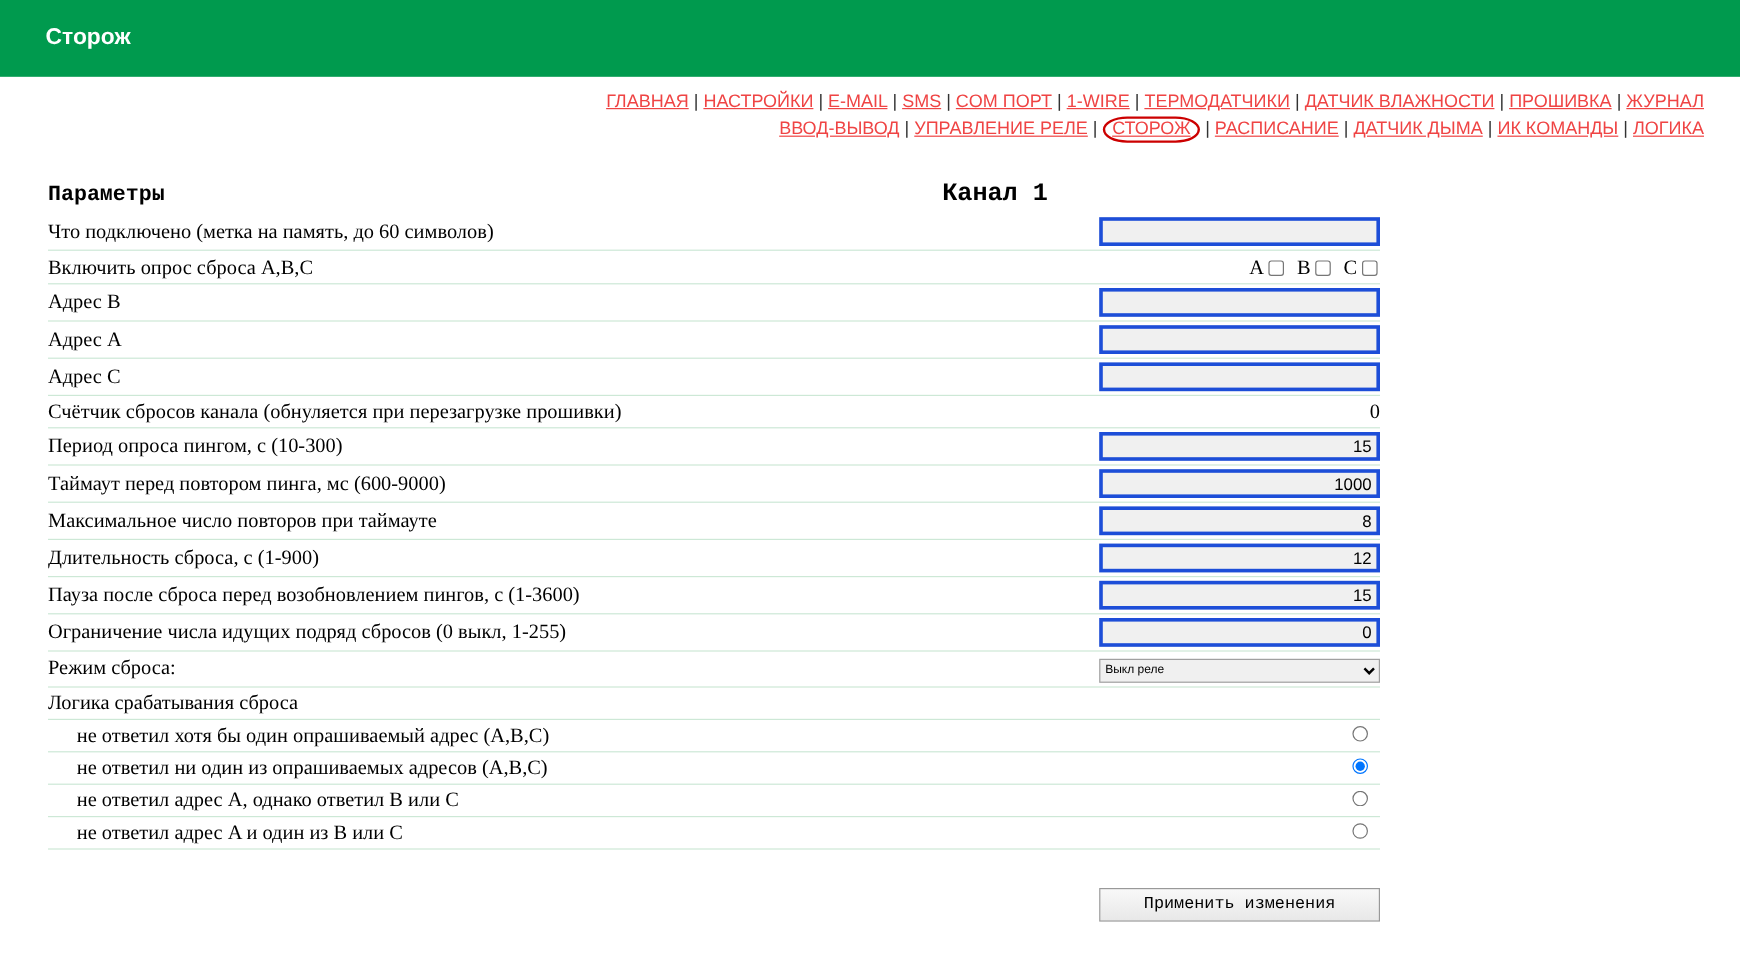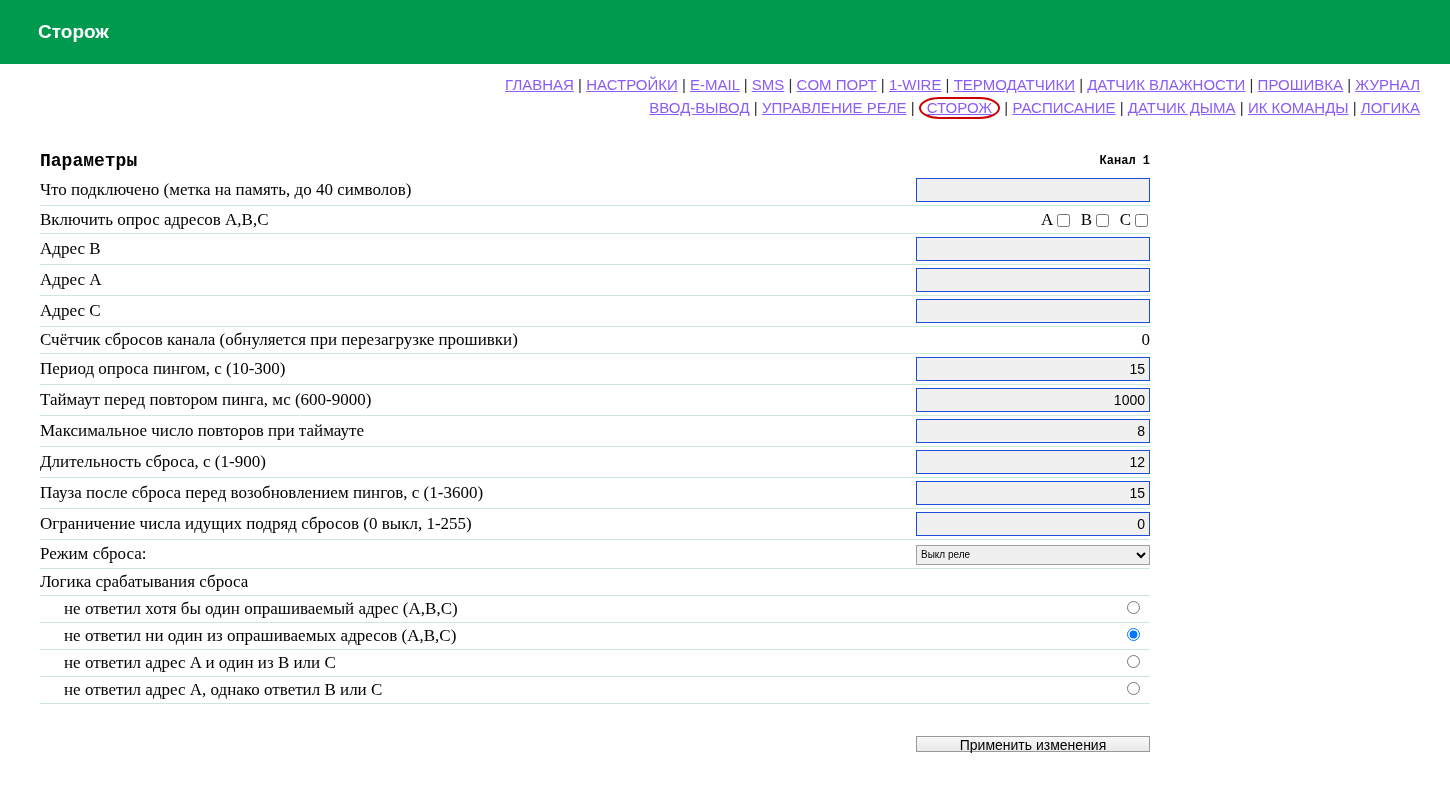--- a/index.html
+++ b/index.html
@@ -1,47 +1,47 @@
 <!DOCTYPE html>
 <html><head>
 <meta charset="utf-8">
 <style>
   * { margin: 0; padding: 0; box-sizing: border-box; }
   body { font-family: Georgia, 'Times New Roman', serif; background: #fff; min-height: 803px; display: flex; flex-direction: column; }
   .header { background: #009a4e; height: 64px; display: flex; align-items: center; padding-left: 38px; }
   .header-title { color: #fff; font-family: Arial, sans-serif; font-size: 19px; font-weight: bold; }
   .nav { text-align: right; padding: 10px 30px 0 0; font-family: Arial, sans-serif; font-size: 15px; color: #333; line-height: 1.5; }
-  .nav a { color: #8b5cf6; text-decoration: underline; }
+  .nav a { color: #ef4444; text-decoration: underline; }
   .nav a.current { text-decoration: underline; }
   .current-wrap { display: inline-block; border: 2px solid #c00; border-radius: 50%/100%; padding: 0 6px; line-height: 1.2; }
   .nav .sep { color: #333; }
   .content { padding: 30px 40px 20px 40px; flex: 1; }
   table.params { width: 1110px; border-collapse: collapse; }
   table.params th { text-align: left; font-weight: bold; font-size: 18px; padding: 2px 0 4px 0; }
-  table.params th.right { text-align: right; font-size: 12px; margin-top: 31px; }
+  table.params th.right { font-size: 21px; margin-top: 31px; }
   table.params tr { border-bottom: 1px solid #cde8d6; }
   table.params tr.noborder { border-bottom: none; font-family: Liberation Mono, monospace; }
   table.params td { padding: 3px 0; font-size: 17px; vertical-align: middle; }
   table.params td.right { text-align: right; }
   table.params td.indent { padding-left: 24px; }
   table.params input[type="text"] {
-    width: 234px; height: 24px; background: #f0f0f0; border: 1px solid #1d4ed8;
+    width: 234px; height: 24px; background: #f0f0f0; border: 3px solid #1d4ed8;
     font-family: Arial, sans-serif; font-size: 14px; text-align: right; padding: 0 4px;
   }
   table.params input[type="checkbox"] { margin: 0 2px 0 4px; vertical-align: middle; width: 13px; height: 13px; }
   table.params input[type="radio"] { margin-right: 10px; width: 13px; height: 13px; }
   table.params select {
     width: 234px; height: 20px; background: #f0f0f0; border: 1px solid #a0a0a0;
     font-family: Arial, sans-serif; font-size: 10px;
   }
   .chk-label { font-size: 17px; vertical-align: middle; }
   .apply-row { width: 1110px; text-align: right; margin-top: 32px; }
   .apply-btn {
-    width: 234px; height: 16px; background: linear-gradient(#f8f8f8,#e8e8e8);
-    border: 1px solid #999; font-family: Liberation Sans, sans-serif; font-size: 14px; cursor: pointer;
+    width: 234px; height: 28px; background: linear-gradient(#f8f8f8,#e8e8e8);
+    border: 1px solid #999; font-family: Liberation Mono, monospace; font-size: 14px; cursor: pointer;
   }
 </style>
 </head>
 <body>
 
 <div class="header">
   <div class="header-title">Сторож</div>
 </div>
 
 <div class="nav">
@@ -50,25 +50,25 @@
 </div>
 
 <div class="content">
 <table class="params">
   <tbody>
         <tr class="noborder">
     <th>Параметры</th>
     <th class="right">Канал 1</th>
   </tr>
   <tr>
-    <td>Что подключено (метка на память, до 40 символов)</td>
+    <td>Что подключено (метка на память, до 60 символов)</td>
     <td class="right"><input type="text" value="" style=""></td>
   </tr>
   <tr>
-    <td>Включить опрос адресов A,B,C</td>
+    <td>Включить опрос сброса A,B,C</td>
     <td class="right">
       <span class="chk-label">A</span><input type="checkbox" style="">
       &nbsp;<span class="chk-label">B</span><input type="checkbox" style="">
       &nbsp;<span class="chk-label">C</span><input type="checkbox" style="">
     </td>
   </tr>
   <tr>
     <td>Адрес B</td>
     <td class="right"><input type="text" value="" style=""></td>
   </tr>
@@ -121,25 +121,25 @@
   </tr>
   <tr>
     <td class="indent">не ответил хотя бы один опрашиваемый адрес (A,B,C)</td>
     <td class="right"><input type="radio" name="logic" style=""></td>
   </tr>
   <tr>
     <td class="indent">не ответил ни один из опрашиваемых адресов (A,B,C)</td>
     <td class="right"><input type="radio" name="logic" checked="" style=""></td>
   </tr>
   <tr>
-    <td class="indent">не ответил адрес A и один из B или C</td>
+    <td class="indent">не ответил адрес A, однако ответил B или C</td>
     <td class="right"><input type="radio" name="logic" style=""></td>
   </tr>
   <tr>
-    <td class="indent">не ответил адрес A, однако ответил B или C</td>
+    <td class="indent">не ответил адрес A и один из B или C</td>
     <td class="right"><input type="radio" name="logic" style=""></td>
   </tr>
 </tbody>
     </table>
 
 <div class="apply-row">
   <button class="apply-btn">Применить изменения</button>
 </div>
 </div>
 

